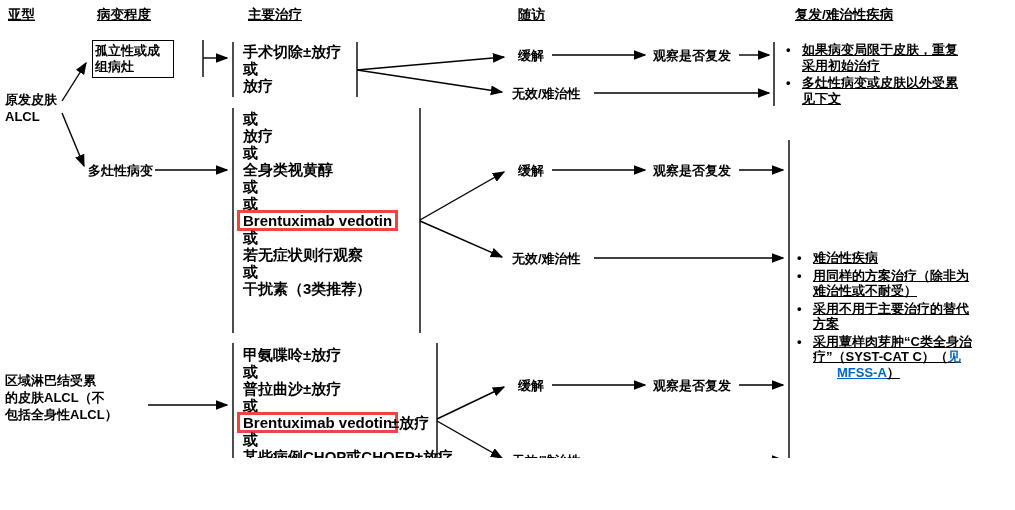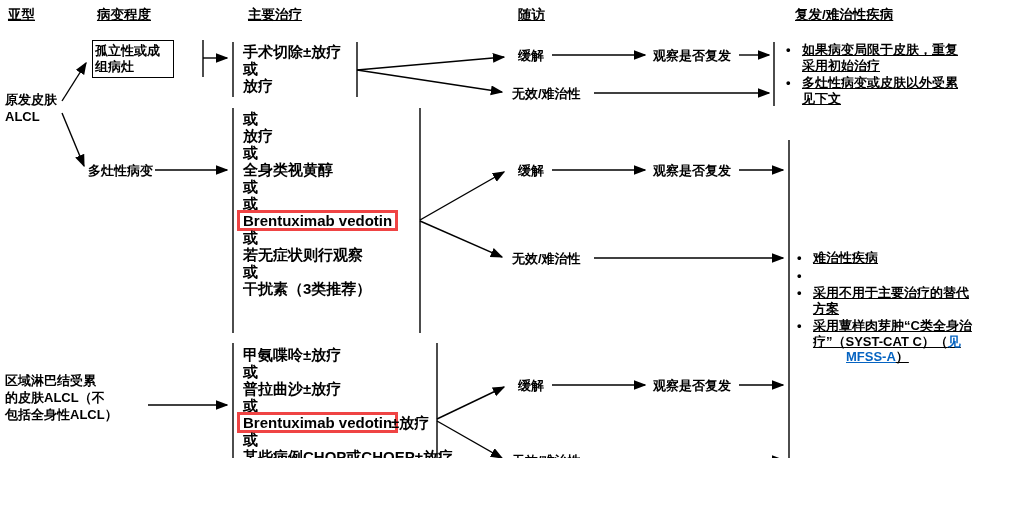--- a/index.html
+++ b/index.html
@@ -15,21 +15,21 @@
   .box-solitary { left:92px; top:40px; width:82px; border:1.5px solid #000;
                   padding:2px 2px; font-size:13px; line-height:16px; white-space:normal; }
   .red-box { position:absolute; left:-6px; top:-2px; height:21px; display:flex; align-items:center;
              border:3px solid #ef4444; padding:0 3px; white-space:nowrap; }
   .suffix { position:absolute; left:148px; top:0; }
   .bullets { font-size:13px; line-height:15.5px; }
   .bullet { display:flex; margin-bottom:2px; }
   .bullet .dot { width:16px; flex:0 0 16px; }
   .bullet .bt { width:164px; white-space:normal;text-decoration:underline; }
   .blue { color:#0563c1; }
-  .link { text-decoration:underline; margin-left:13px; cursor:pointer;padding-left:20px; }
+  .link { text-decoration:underline; margin-left:4px; cursor:pointer;padding-left:20px; }
 </style>
 </head>
 <body>
 
 <div class="canvas">
 
   <svg class="abs" style="left:0;top:0" width="1015" height="510">
     <defs>
       <marker id="ah" markerWidth="9" markerHeight="8" refX="8" refY="3.5" orient="auto">
         <path d="M0,0 L9,3.5 L0,7 Z" fill="#000"></path>
@@ -144,20 +144,21 @@
     </div>
   </div>
 
   <div class="abs bullets" style="left:797px;top:250px;width:200px">
     <div class="bullet">
       <span class="dot">•</span>
       <span class="bt">难治性疾病</span>
     </div>
     <div class="bullet">
       <span class="dot">•</span>
+      <span class="bt">用同样的方案治疗（除非为难治性或不耐受）</span>
     </div>
     <div class="bullet">
       <span class="dot">•</span>
       <span class="bt">采用不用于主要治疗的替代方案</span>
     </div>
     <div class="bullet">
       <span class="dot">•</span>
       <span class="bt"><span>采用蕈样肉芽肿“C类全身治疗”（SYST-CAT C）（</span><span class="blue">见</span><span class="blue link">MFSS-A</span><span>）</span></span>
     </div>
   </div>

